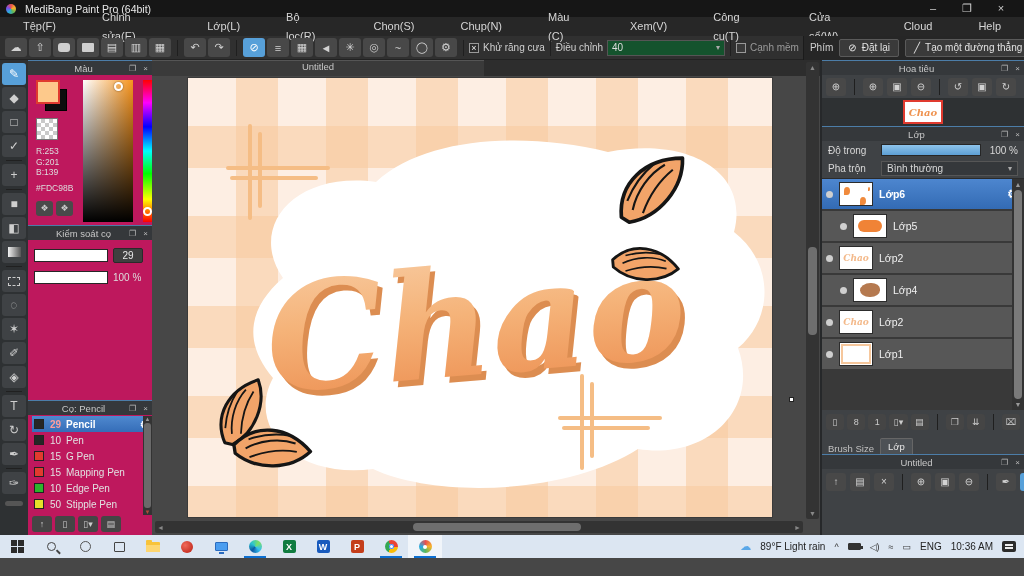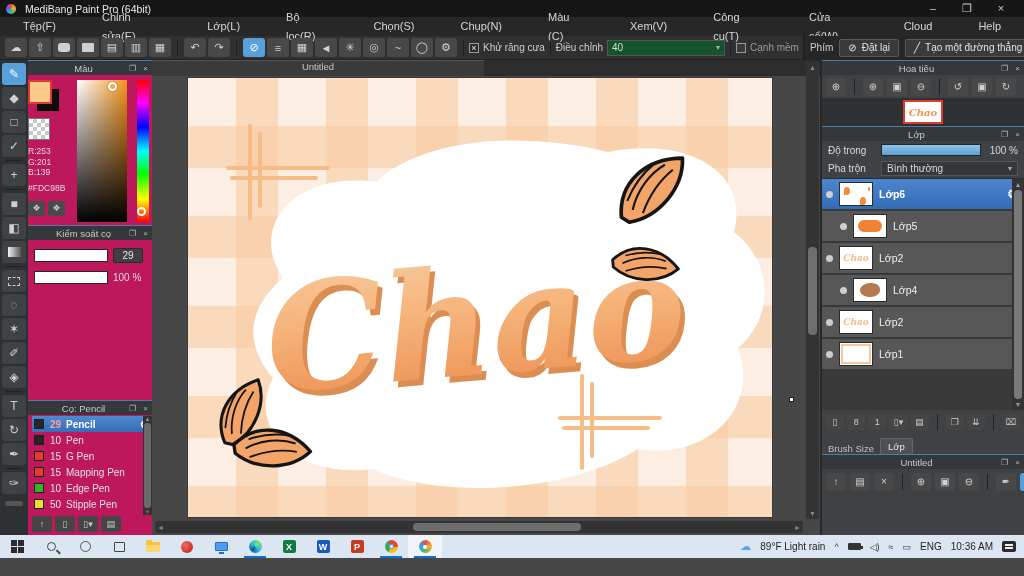--- a/index.html
+++ b/index.html
@@ -50,21 +50,21 @@
   .tsb.on{background:#57a0d9;color:#fff}
   .ts-sep{width:16px;height:1px;background:#202020;margin:2px 0}
   .ts-pill{width:18px;height:5px;border-radius:3px;background:#555;margin-top:6px}
 
   
   .leftpanels{width:124px;background:#be185d;display:flex;flex-direction:column}
   .phead{height:15px;background:#35383b;border-top:1px solid #4c7da8;display:flex;align-items:center;font-size:9.5px;color:#c8c8c8;flex:none}
   .phead .ptitle{flex:1;text-align:center}
   .phead .pic{width:13px;text-align:center;font-size:8px;color:#bbb}
 
-  .colorbody{flex:1;display:flex;padding:5px 3px 5px 0;gap:10px}
+  .colorbody{flex:1;display:flex;padding:5px 3px 5px 8px;gap:10px}
   .ccol{width:42px;display:flex;flex-direction:column;font-size:8.5px;color:#ddd}
   .fgwrap{position:relative;width:34px;height:32px;margin-bottom:4px}
   .bgsw{position:absolute;left:9px;top:9px;width:22px;height:22px;background:#0d0d0d;border:1px solid #000}
   .fgsw{position:absolute;left:0;top:0;width:24px;height:24px;border:2px solid #e03a2f}
   .checker{background:conic-gradient(#c9c9c9 25%,#fff 0 50%,#c9c9c9 0 75%,#fff 0) 0 0/8px 8px}
   .trsw{width:22px;height:22px;border:1px solid #777;margin:2px 0 6px}
   .rgb{line-height:1.25}
   .hex{margin-top:5px}
   .palbtns{display:flex;gap:3px;margin-top:8px}
   .palbtn{width:17px;height:15px;border-radius:3px;background:#4a4a4a;color:#ccc;font-size:9px;display:flex;align-items:center;justify-content:center}

